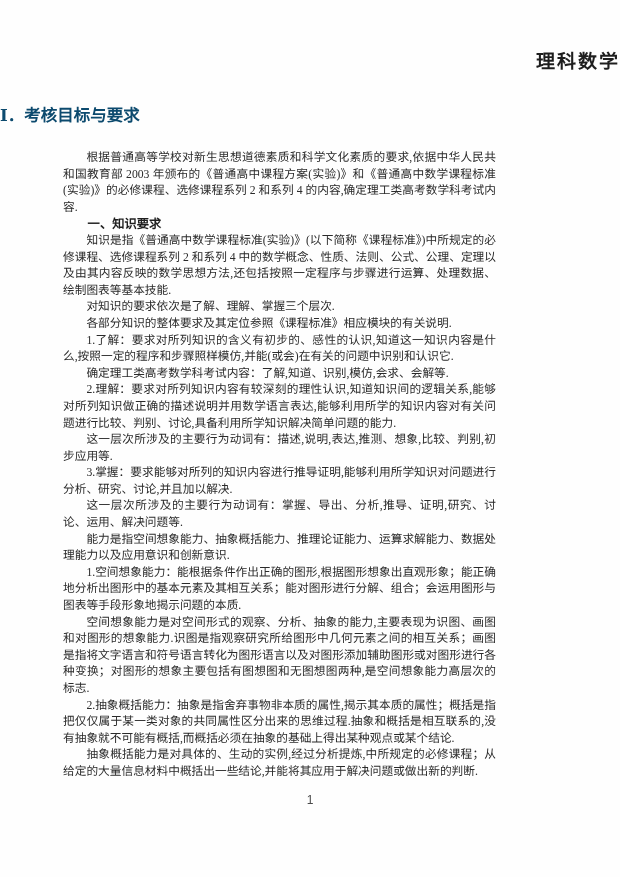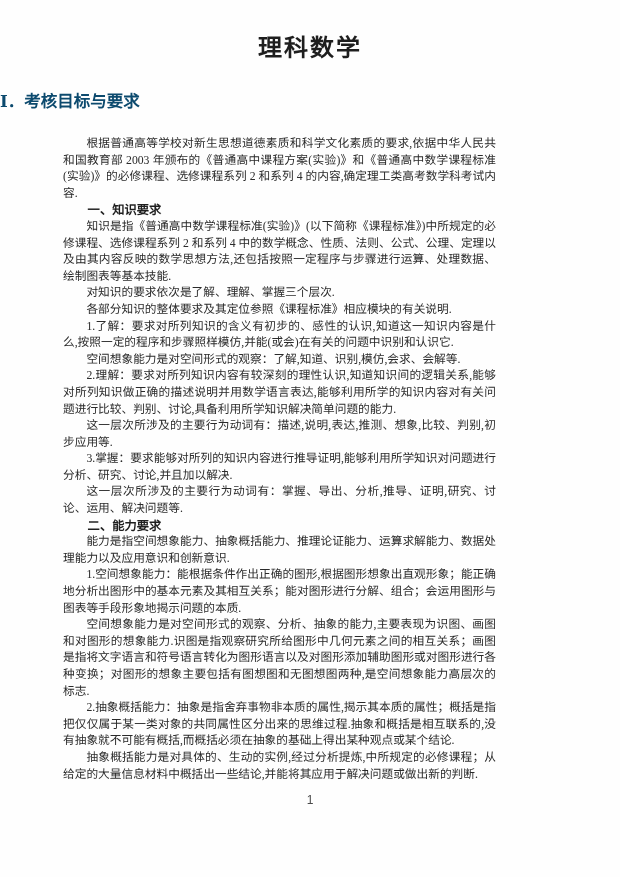--- a/index.html
+++ b/index.html
@@ -12,23 +12,23 @@
     width: 620px;
     height: 877px;
     margin: 0 auto;
     background: #fefefe;
     color: #262626;
     font-family: "Liberation Serif", "DejaVu Serif", serif;
     overflow: hidden;
     box-sizing: border-box;
   }
   .doc-title {
-    padding-top: 34px;
-    text-align: center;
-    font-size: 24px;
+    padding-top: 48px;
+    text-align: right;
+    font-size: 19px;
     line-height: 28px;
     font-weight: bold;
     letter-spacing: 2px;
     color: #1e1e1e;
   }
   .section-heading {
     margin-top: 31px;
     text-align: left;
     font-size: 16.5px;
     line-height: 18px;
@@ -75,26 +75,25 @@
 
   <div class="section-heading">Ⅰ．考核目标与要求</div>
 
   <div class="body-text">
     <p>根据普通高等学校对新生思想道德素质和科学文化素质的要求,依据中华人民共和国教育部 2003 年颁布的《普通高中课程方案(实验)》和《普通高中数学课程标准(实验)》的必修课程、选修课程系列 2 和系列 4 的内容,确定理工类高考数学科考试内容.</p>
     <p class="subheading">一、知识要求</p>
     <p>知识是指《普通高中数学课程标准(实验)》(以下简称《课程标准》)中所规定的必修课程、选修课程系列 2 和系列 4 中的数学概念、性质、法则、公式、公理、定理以及由其内容反映的数学思想方法,还包括按照一定程序与步骤进行运算、处理数据、绘制图表等基本技能.</p>
     <p>对知识的要求依次是了解、理解、掌握三个层次.</p>
     <p>各部分知识的整体要求及其定位参照《课程标准》相应模块的有关说明.</p>
     <p>1.了解：要求对所列知识的含义有初步的、感性的认识,知道这一知识内容是什么,按照一定的程序和步骤照样模仿,并能(或会)在有关的问题中识别和认识它.</p>
-    <p>空间想象能力是对空间形式的观察：了解,知道、识别,模仿,会求、会解等.</p>
+    <p>确定理工类高考数学科考试内容：了解,知道、识别,模仿,会求、会解等.</p>
     <p>2.理解：要求对所列知识内容有较深刻的理性认识,知道知识间的逻辑关系,能够对所列知识做正确的描述说明并用数学语言表达,能够利用所学的知识内容对有关问题进行比较、判别、讨论,具备利用所学知识解决简单问题的能力.</p>
     <p>这一层次所涉及的主要行为动词有：描述,说明,表达,推测、想象,比较、判别,初步应用等.</p>
     <p>3.掌握：要求能够对所列的知识内容进行推导证明,能够利用所学知识对问题进行分析、研究、讨论,并且加以解决.</p>
     <p>这一层次所涉及的主要行为动词有：掌握、导出、分析,推导、证明,研究、讨论、运用、解决问题等.</p>
-    <p class="subheading">二、能力要求</p>
     <p>能力是指空间想象能力、抽象概括能力、推理论证能力、运算求解能力、数据处理能力以及应用意识和创新意识.</p>
     <p>1.空间想象能力：能根据条件作出正确的图形,根据图形想象出直观形象；能正确地分析出图形中的基本元素及其相互关系；能对图形进行分解、组合；会运用图形与图表等手段形象地揭示问题的本质.</p>
     <p>空间想象能力是对空间形式的观察、分析、抽象的能力,主要表现为识图、画图和对图形的想象能力.识图是指观察研究所给图形中几何元素之间的相互关系；画图是指将文字语言和符号语言转化为图形语言以及对图形添加辅助图形或对图形进行各种变换；对图形的想象主要包括有图想图和无图想图两种,是空间想象能力高层次的标志.</p>
     <p>2.抽象概括能力：抽象是指舍弃事物非本质的属性,揭示其本质的属性；概括是指把仅仅属于某一类对象的共同属性区分出来的思维过程.抽象和概括是相互联系的,没有抽象就不可能有概括,而概括必须在抽象的基础上得出某种观点或某个结论.</p>
     <p>抽象概括能力是对具体的、生动的实例,经过分析提炼,中所规定的必修课程；从给定的大量信息材料中概括出一些结论,并能将其应用于解决问题或做出新的判断.</p>
   </div>
 
   <div class="page-number">1</div>
 
 </div>

